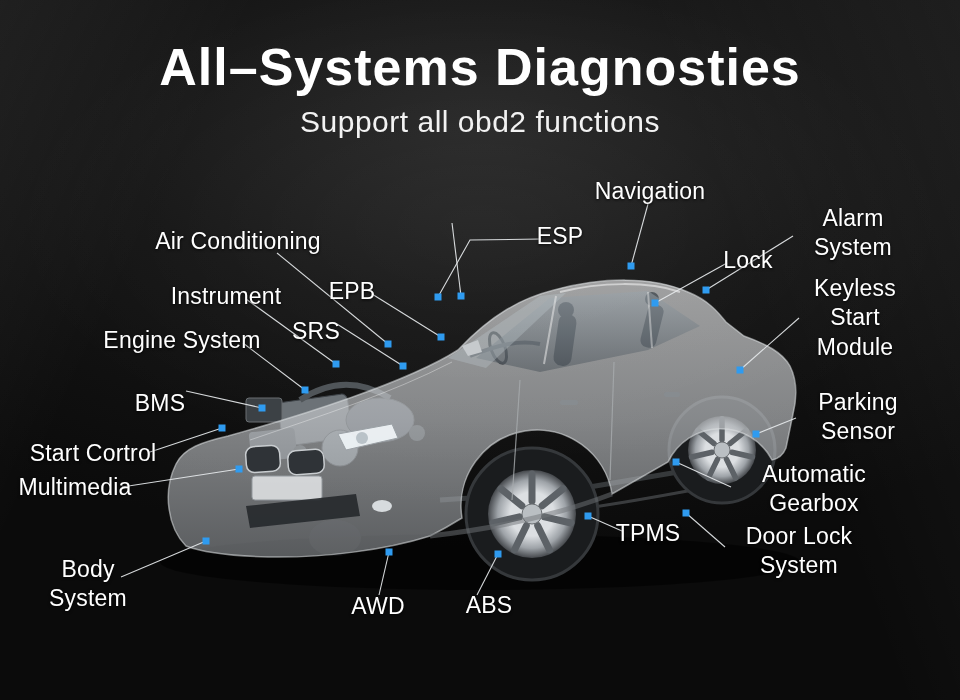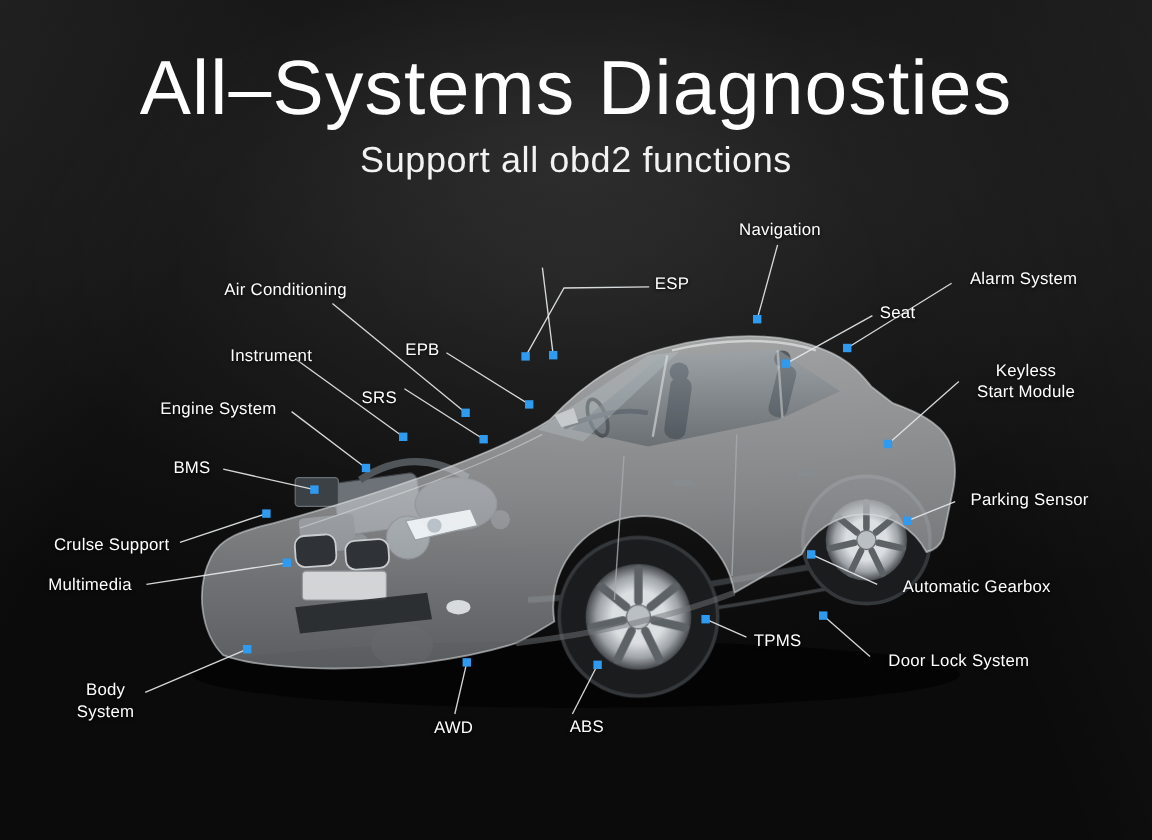--- a/index.html
+++ b/index.html
@@ -11,33 +11,33 @@
   }
   .bg-streaks{
     position:absolute;inset:0;pointer-events:none;
     background:
       linear-gradient(115deg, rgba(255,255,255,0.06) 0%, transparent 20%),
       linear-gradient(250deg, rgba(255,255,255,0.05) 0%, transparent 26%),
       radial-gradient(ellipse 70% 50% at 50% 32%, rgba(255,255,255,0.05), transparent 70%);
   }
   .header{position:absolute;top:40px;left:0;width:100%;text-align:center;z-index:5;}
   .title{
-    margin:0;color:#ffffff;font-size:64px;font-weight:400;letter-spacing:1px;line-height:1.05;
+    margin:0;color:#ffffff;font-size:52px;font-weight:700;letter-spacing:1px;line-height:1.05;
   }
   .subtitle{
     margin:10px 0 4px 0;color:#f2f2f2;font-size:30px;font-weight:300;letter-spacing:.5px;
   }
   .car{position:absolute;left:0;top:0;z-index:1;}
   .callouts{position:absolute;left:0;top:0;z-index:3;pointer-events:none;}
   .callouts polyline{fill:none;stroke:var(--line,#e6e9eb);stroke-width:1.1;opacity:.92;}
   .callouts .dot{fill:var(--accent,#2f9bf0);}
   .label-layer{position:absolute;inset:0;z-index:4;pointer-events:none;}
   .callout-label{
     position:absolute;transform:translate(-50%,-50%);
-    color:var(--text,#ffffff);font-size:14px;line-height:1.28;
+    color:var(--text,#ffffff);font-size:23px;line-height:1.28;
     white-space:pre-line;text-align:center;letter-spacing:.2px;
     text-shadow:0 1px 3px rgba(0,0,0,.85);
   }
 </style>
 </head>
 <body>
 
 <div class="stage" style="--accent: #2f9bf0; --line: #e6e9eb; --text: #ffffff;">
   <div class="bg-streaks"></div>
 
@@ -196,31 +196,31 @@
       <polyline points="379,595 389,552"></polyline>
       <rect x="385.5" y="548.5" width="7" height="7" class="dot"></rect>
       <polyline points="477,595 498,554"></polyline>
       <rect x="494.5" y="550.5" width="7" height="7" class="dot"></rect>
     </svg>
 
   <div class="label-layer">
       <div class="callout-label" style="left: 650px; top: 192px;">Navigation</div>
       <div class="callout-label" style="left: 560px; top: 237px;">ESP</div>
       <div class="callout-label" style="left: 853px; top: 233px;">Alarm System</div>
-      <div class="callout-label" style="left: 748px; top: 261px;">Seat</div>
+      <div class="callout-label" style="left: 748px; top: 261px;">Lock</div>
       <div class="callout-label" style="left: 238px; top: 242px;">Air Conditioning</div>
       <div class="callout-label" style="left: 352px; top: 292px;">EPB</div>
       <div class="callout-label" style="left: 199px; top: 297px; margin-left: 27px;">Instrument</div>
       <div class="callout-label" style="left: 316px; top: 322px; margin-top: 10px;">SRS</div>
       <div class="callout-label" style="left: 855px; top: 318px;">Keyless
 Start Module</div>
       <div class="callout-label" style="left: 182px; top: 341px;">Engine System</div>
-      <div class="callout-label" style="left: 160px; top: 390px; text-align: right;">BMS</div>
+      <div class="callout-label" style="left: 160px; top: 404px; text-align: right;">BMS</div>
       <div class="callout-label" style="left: 858px; top: 417px;">Parking Sensor</div>
-      <div class="callout-label" style="left: 93px; top: 454px;">Crulse Support</div>
+      <div class="callout-label" style="left: 93px; top: 454px;">Start Cortrol</div>
       <div class="callout-label" style="left: 75px; top: 488px;">Multimedia</div>
       <div class="callout-label" style="left: 814px; top: 489px;">Automatic Gearbox</div>
       <div class="callout-label" style="left: 648px; top: 534px;">TPMS</div>
       <div class="callout-label" style="left: 799px; top: 551px;">Door Lock System</div>
       <div class="callout-label" style="left: 88px; top: 584px;">Body
 System</div>
       <div class="callout-label" style="left: 378px; top: 607px; text-align: center;">AWD</div>
       <div class="callout-label" style="left: 477px; top: 606px; margin-left: 12px;">ABS</div>
     </div>
 </div>

